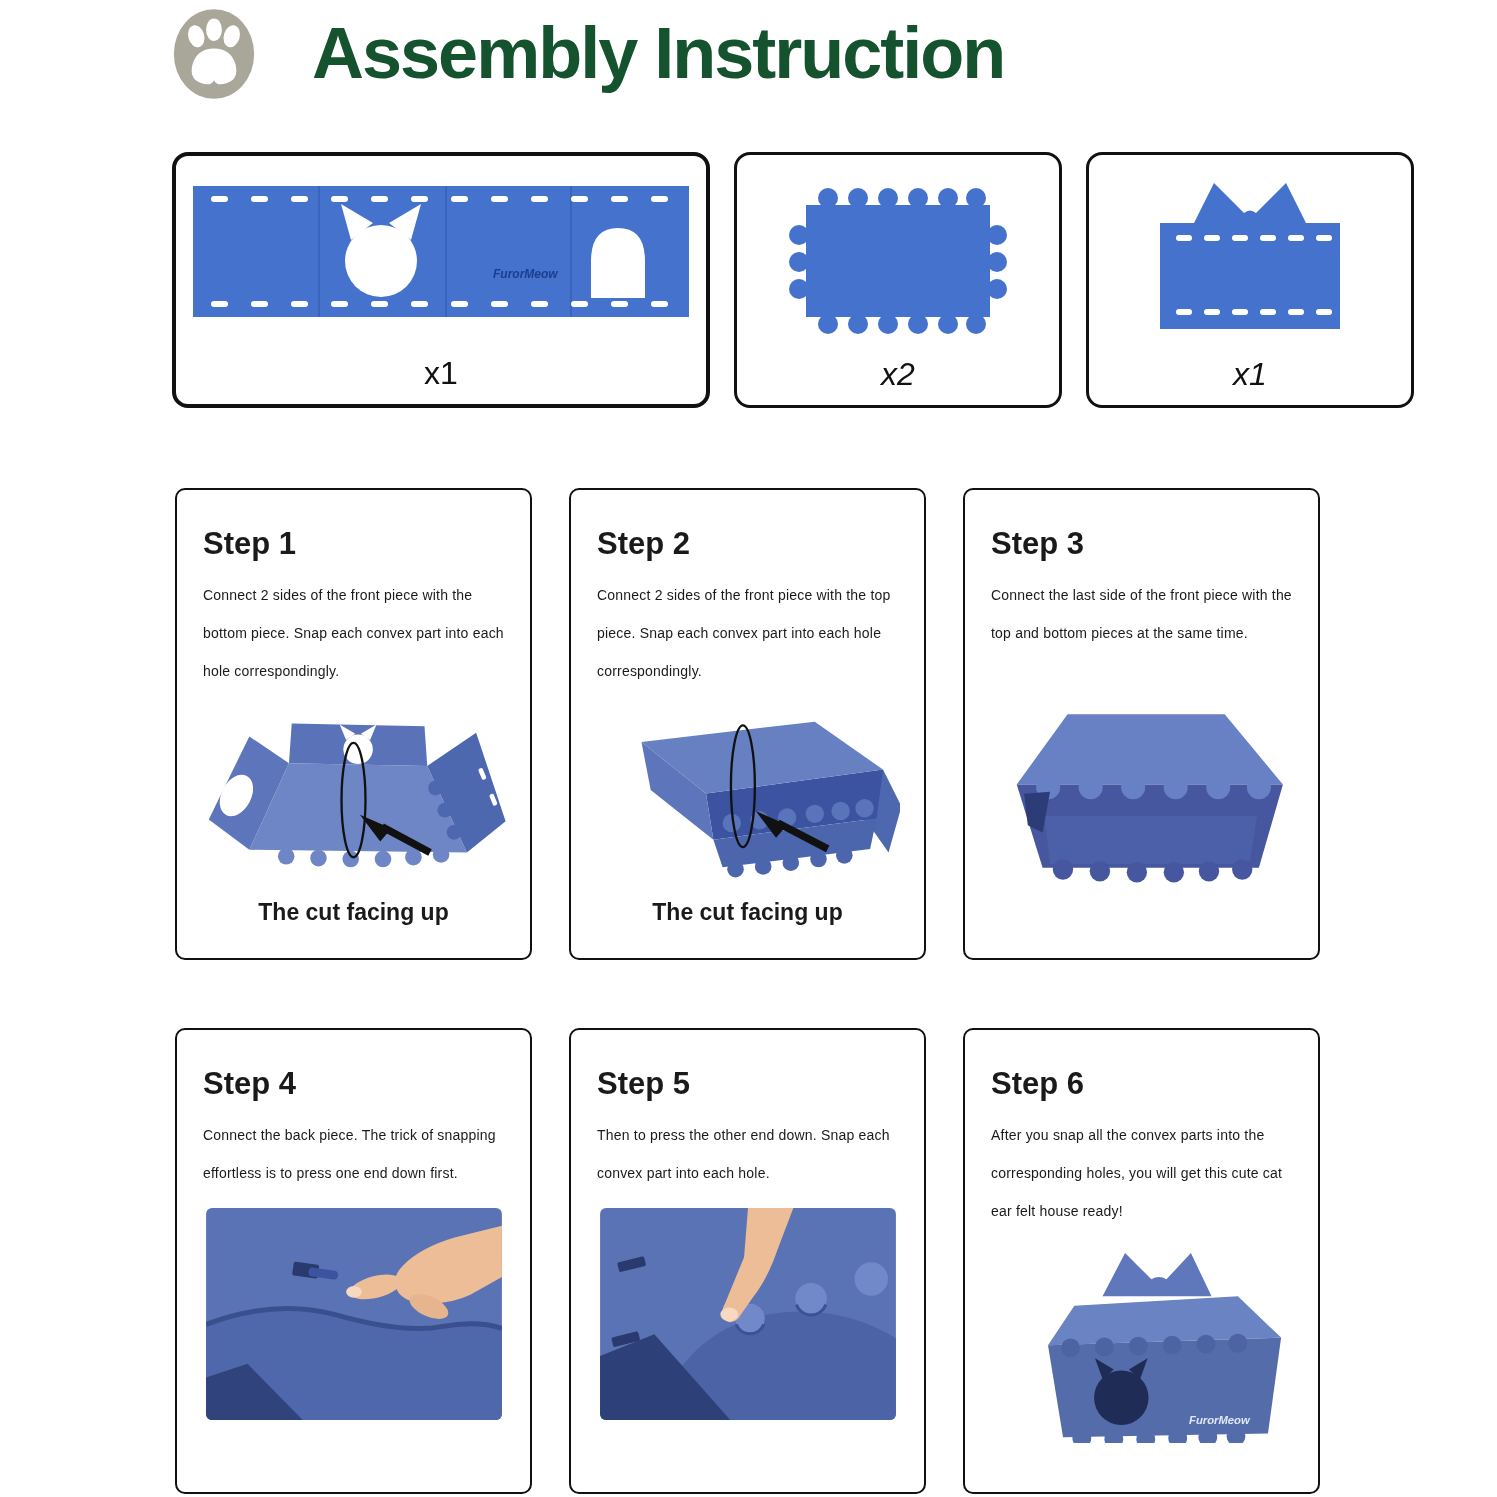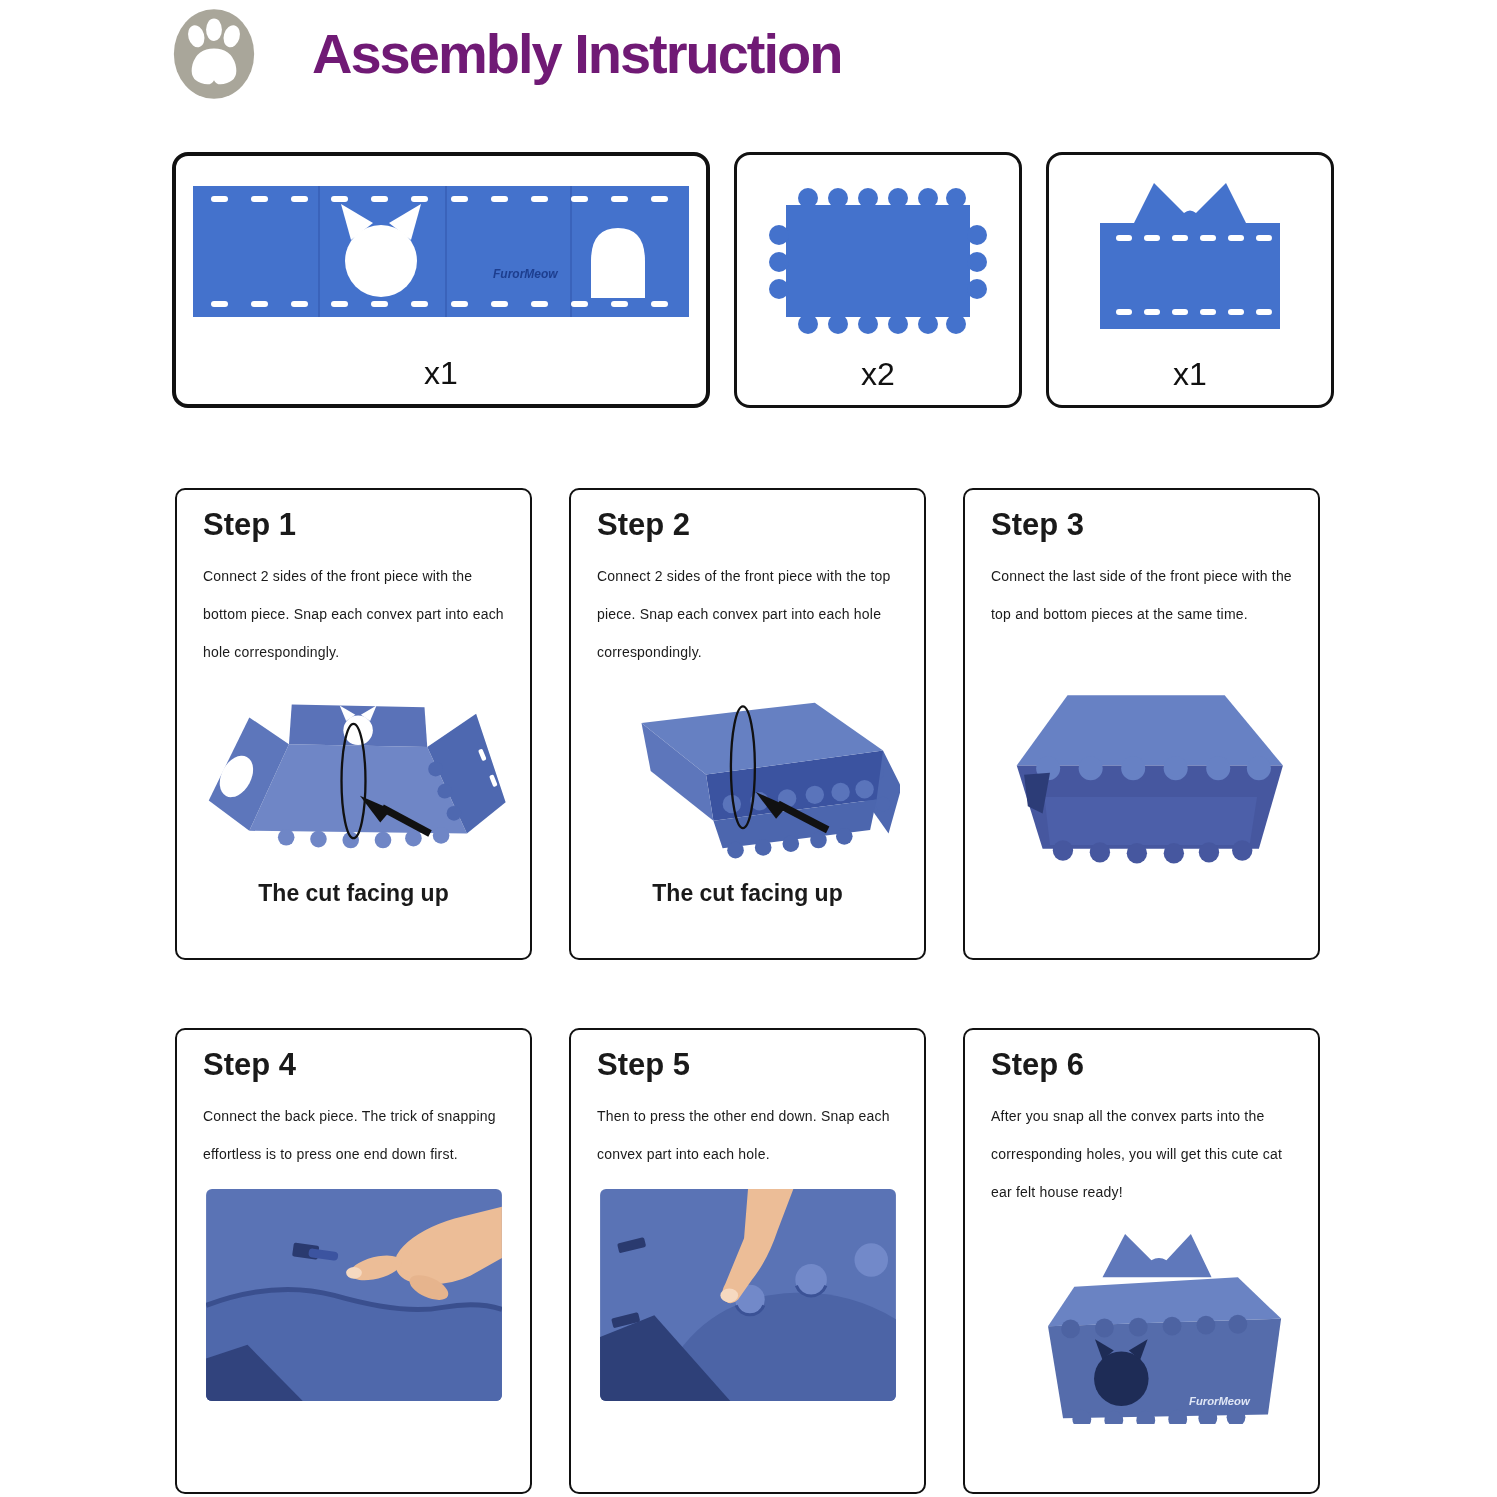--- a/index.html
+++ b/index.html
@@ -2,37 +2,37 @@
 <html><head>
 <meta charset="utf-8">
 <style>
   html,body{margin:0;padding:0;}
   body{
     width:1497px;height:1497px;background:#ffffff;overflow:hidden;
     font-family:"Liberation Sans",sans-serif;color:#1a1a1a;
   }
   .header{display:flex;align-items:center;gap:56px;margin:6px 0 0 172px;}
   .page-title{
-    font-size:56px;font-weight:700;color:#701a75;letter-spacing:-2px;
+    font-size:72px;font-weight:700;color:#14532d;letter-spacing:-2px;
     white-space:nowrap;line-height:1.1;
   }
   .parts-row{display:flex;gap:24px;margin:50px 0 0 172px;}
   .part-box{
     box-sizing:border-box;height:256px;border:3px solid #111;border-radius:16px;
     display:flex;flex-direction:column;align-items:center;justify-content:space-between;
     padding:20px 10px 12px;background:#fff;
   }
   .part-box.wide{width:538px;border-width:4px;}
-  .part-box.small{width:288px;}
+  .part-box.small{width:328px;font-style:italic;}
   .qty-label{font-size:32px;color:#111;}
   .steps-row{display:flex;gap:37px;margin:80px 0 0 175px;}
   .steps-row.second{margin-top:68px;}
   .step-card{
     box-sizing:border-box;width:357px;border:2px solid #111;border-radius:10px;
-    padding:17px 24px 12px;background:#fff;
+    padding:36px 24px 12px;background:#fff;
   }
   .steps-row .step-card{height:472px;}
   .steps-row.second .step-card{height:466px;}
   .step-title{font-size:31px;font-weight:700;margin:0 0 14px 2px;}
   .step-desc{font-size:14px;line-height:38px;letter-spacing:.2px;margin:0 0 4px 2px;}
   .fig{display:flex;justify-content:center;margin-top:4px;}
   .caption{font-size:23px;font-weight:700;text-align:center;margin-top:16px;}
   .photo-frame{border-radius:6px;}
 </style>
 </head>

